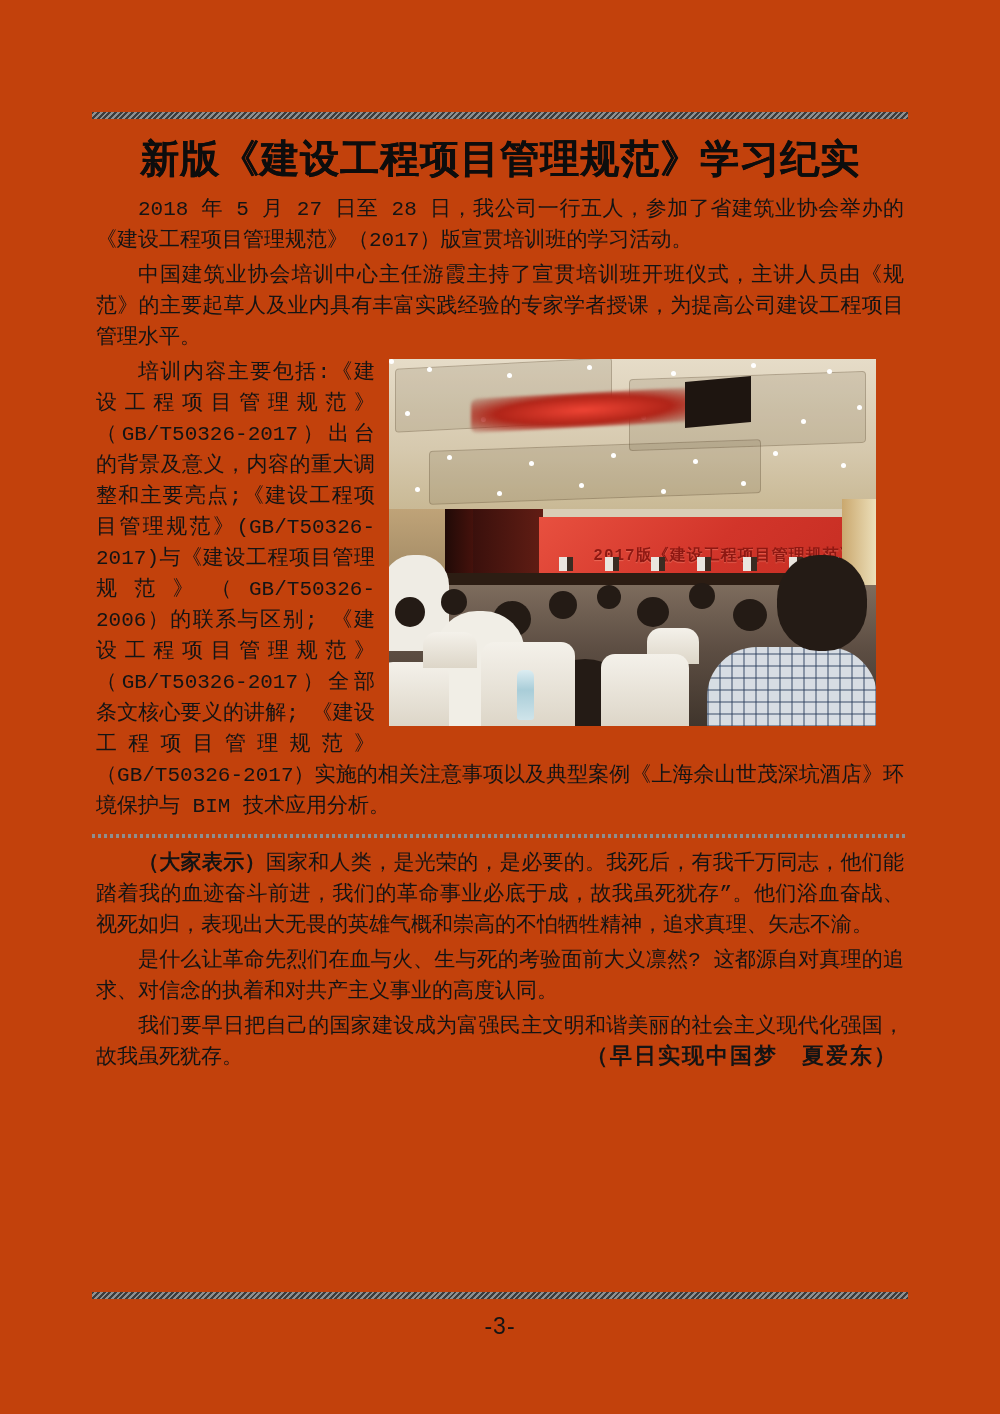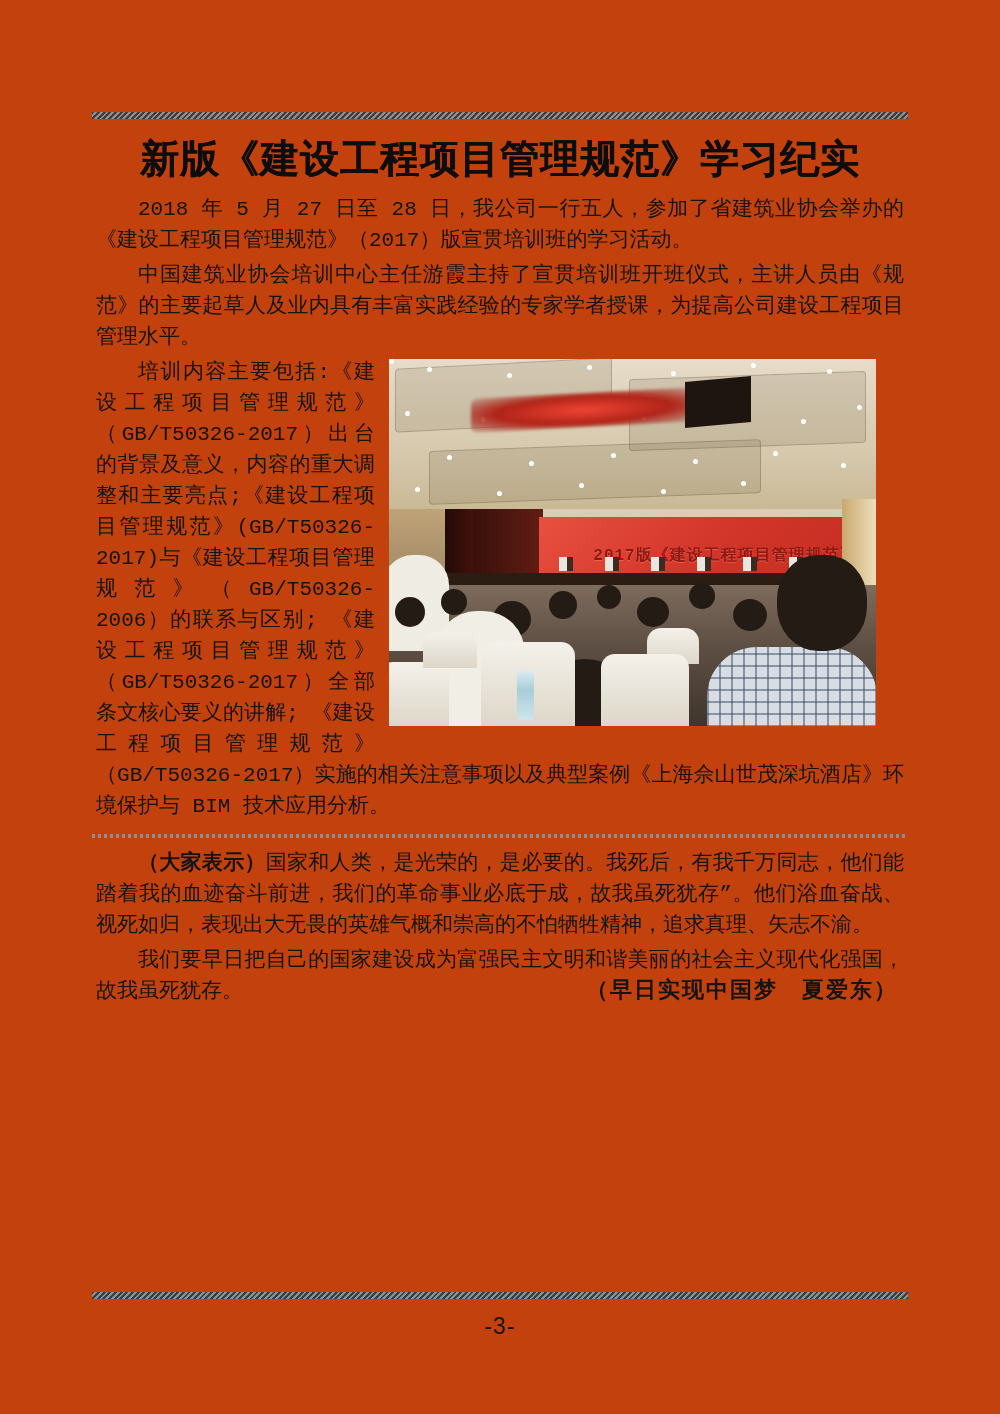--- a/index.html
+++ b/index.html
@@ -177,20 +177,21 @@
       </span>
       <span>培训内容主要包括:《建设工程项目管理规范》（GB/T50326-2017）出台的背景及意义，内容的重大调整和主要亮点;《建设工程项目管理规范》(GB/T50326-2017)与《建设工程项目管理规范》（GB/T50326-2006）的联系与区别; 《建设工程项目管理规范》（GB/T50326-2017）全部条文核心要义的讲解; 《建设工程项目管理规范》（GB/T50326-2017）实施的相关注意事项以及典型案例《上海佘山世茂深坑酒店》环境保护与 BIM 技术应用分析。</span>
     </p>
 
 
 
     <div class="divider-dotted"></div>
 
     <p class="body"><span class="lead-bold">（大家表示）</span><span>国家和人类，是光荣的，是必要的。我死后，有我千万同志，他们能踏着我的血迹奋斗前进，我们的革命事业必底于成，故我虽死犹存”。他们浴血奋战、视死如归，表现出大无畏的英雄气概和崇高的不怕牺牲精神，追求真理、矢志不渝。</span></p>
 
+    <p class="body">是什么让革命先烈们在血与火、生与死的考验面前大义凛然? 这都源自对真理的追求、对信念的执着和对共产主义事业的高度认同。</p>
 
     <p class="body"><span>我们要早日把自己的国家建设成为富强民主文明和谐美丽的社会主义现代化强国，故我虽死犹存。</span><span class="sig-inline">（早日实现中国梦　夏爱东）</span></p>
 
   </div>
 
   <div class="footer">
     <div class="rule-thick" style="margin-top:0;"></div>
     <div class="page-number">-3-</div>
   </div>
 </div>

